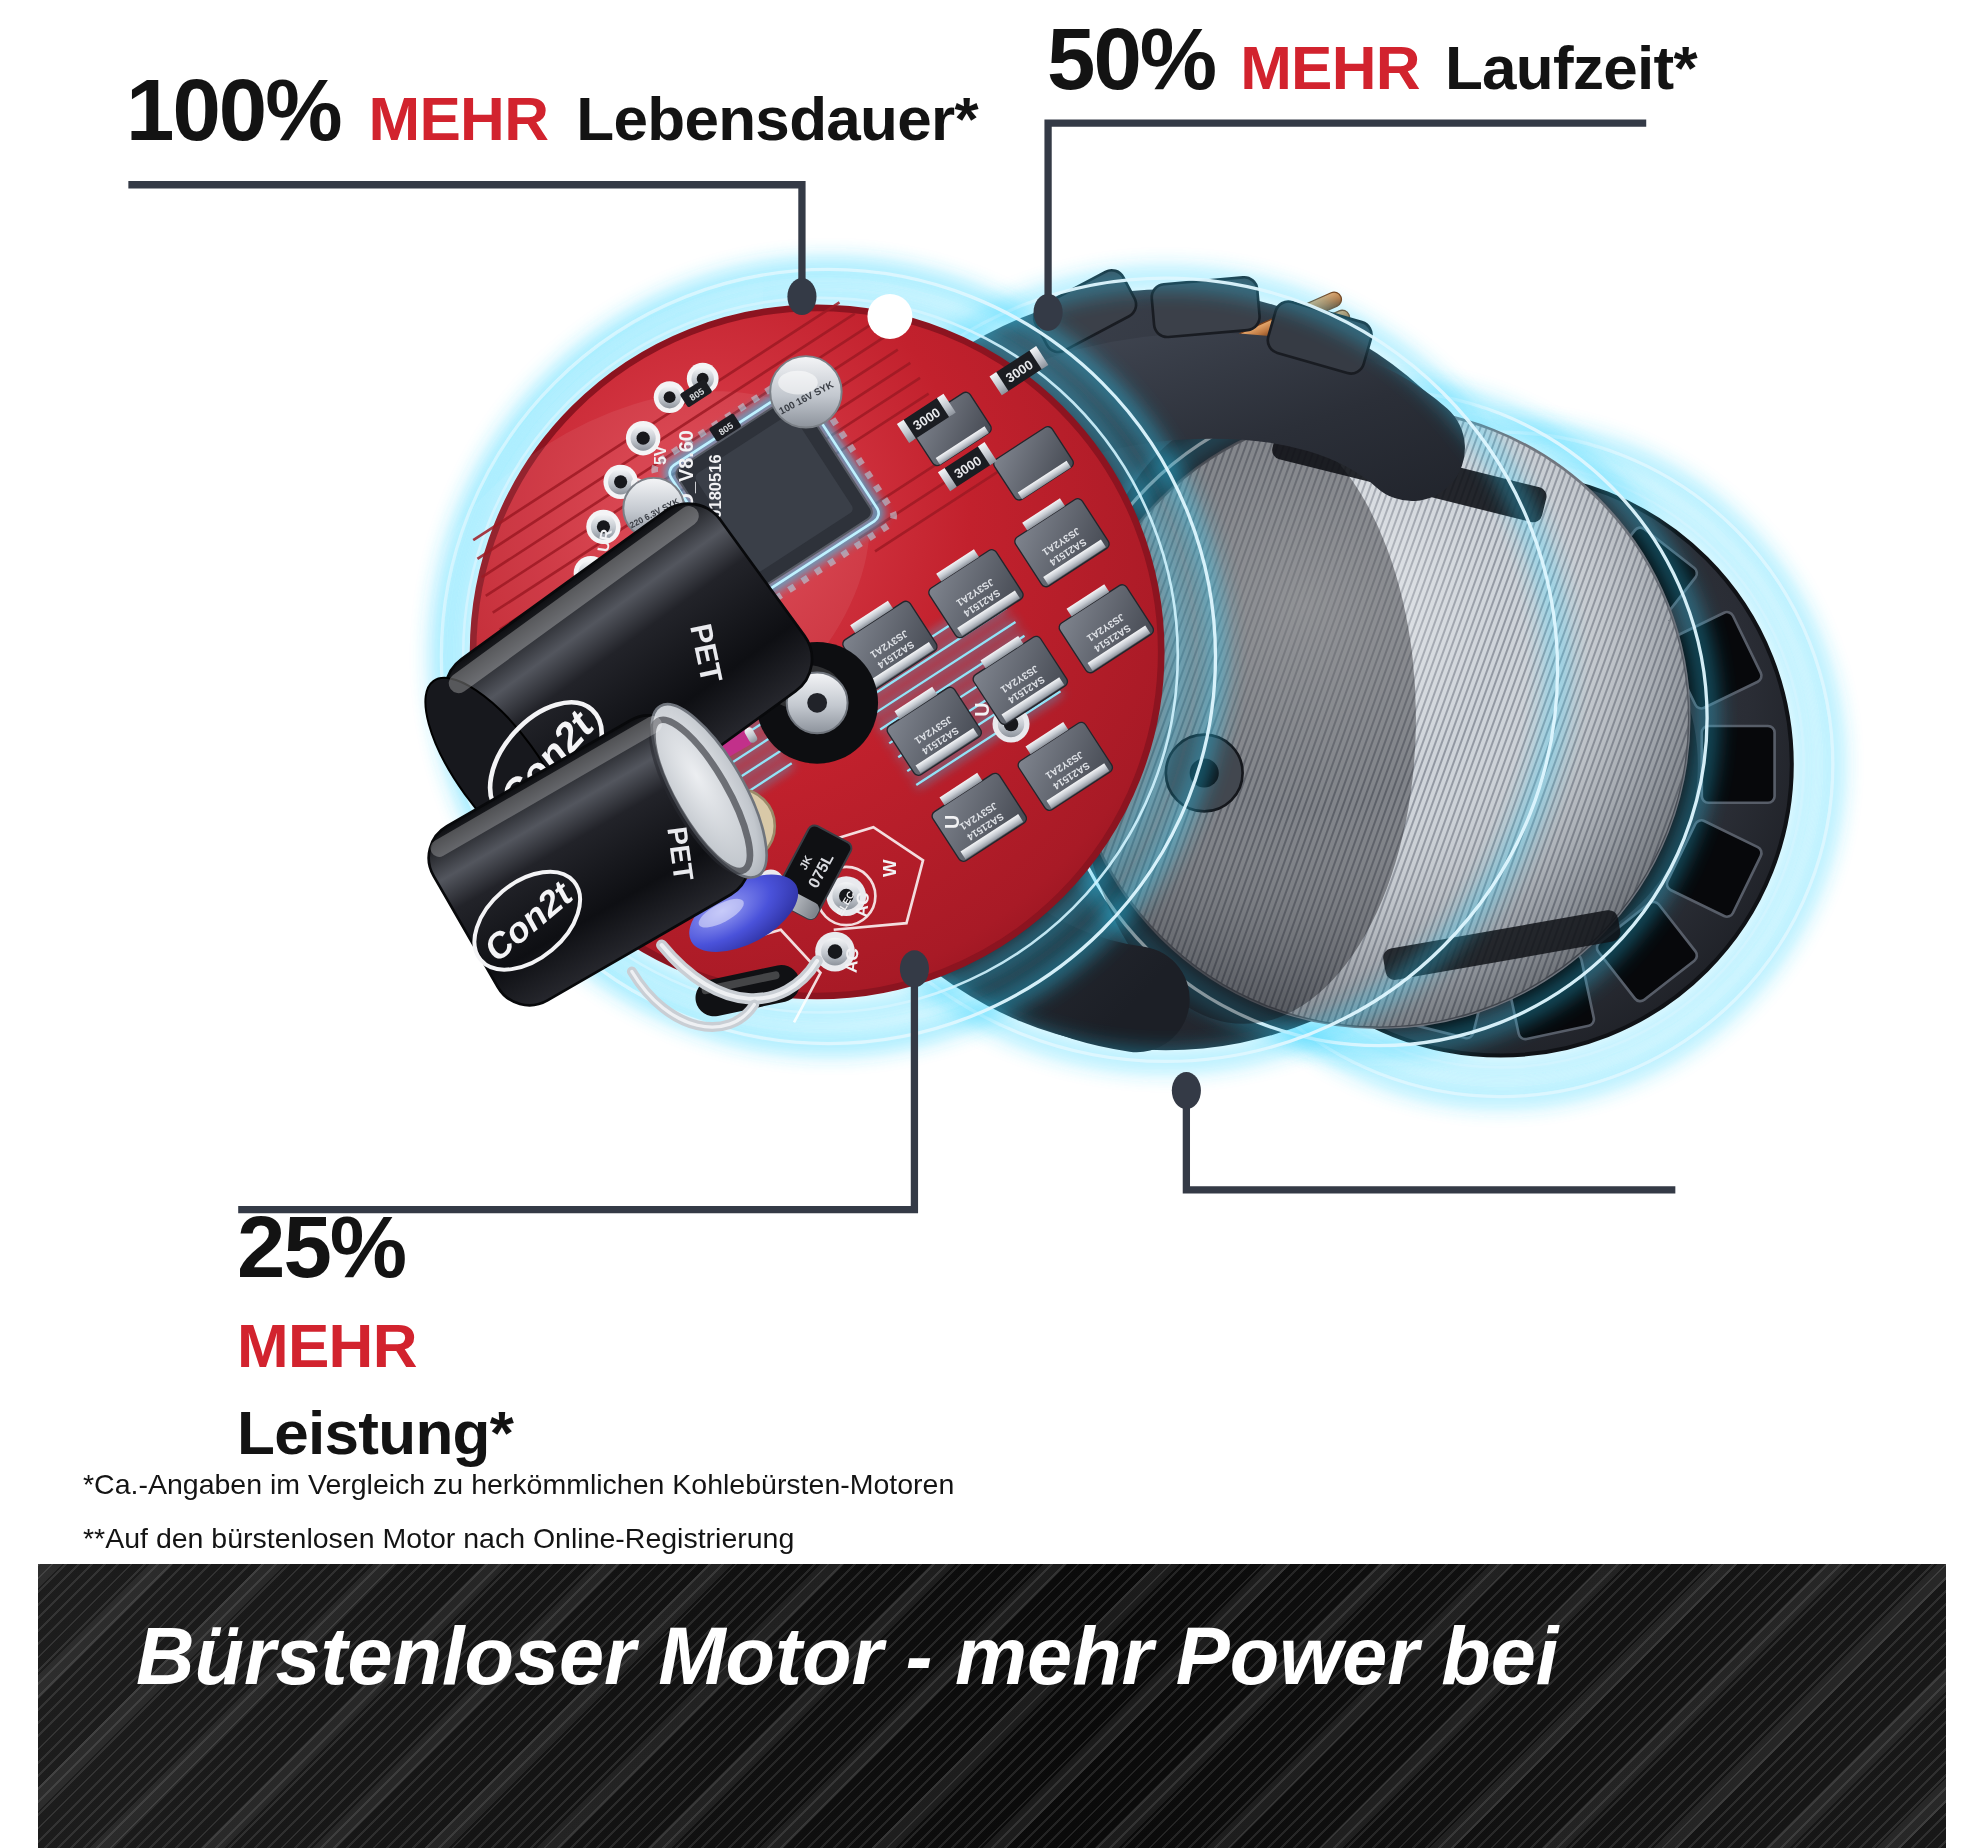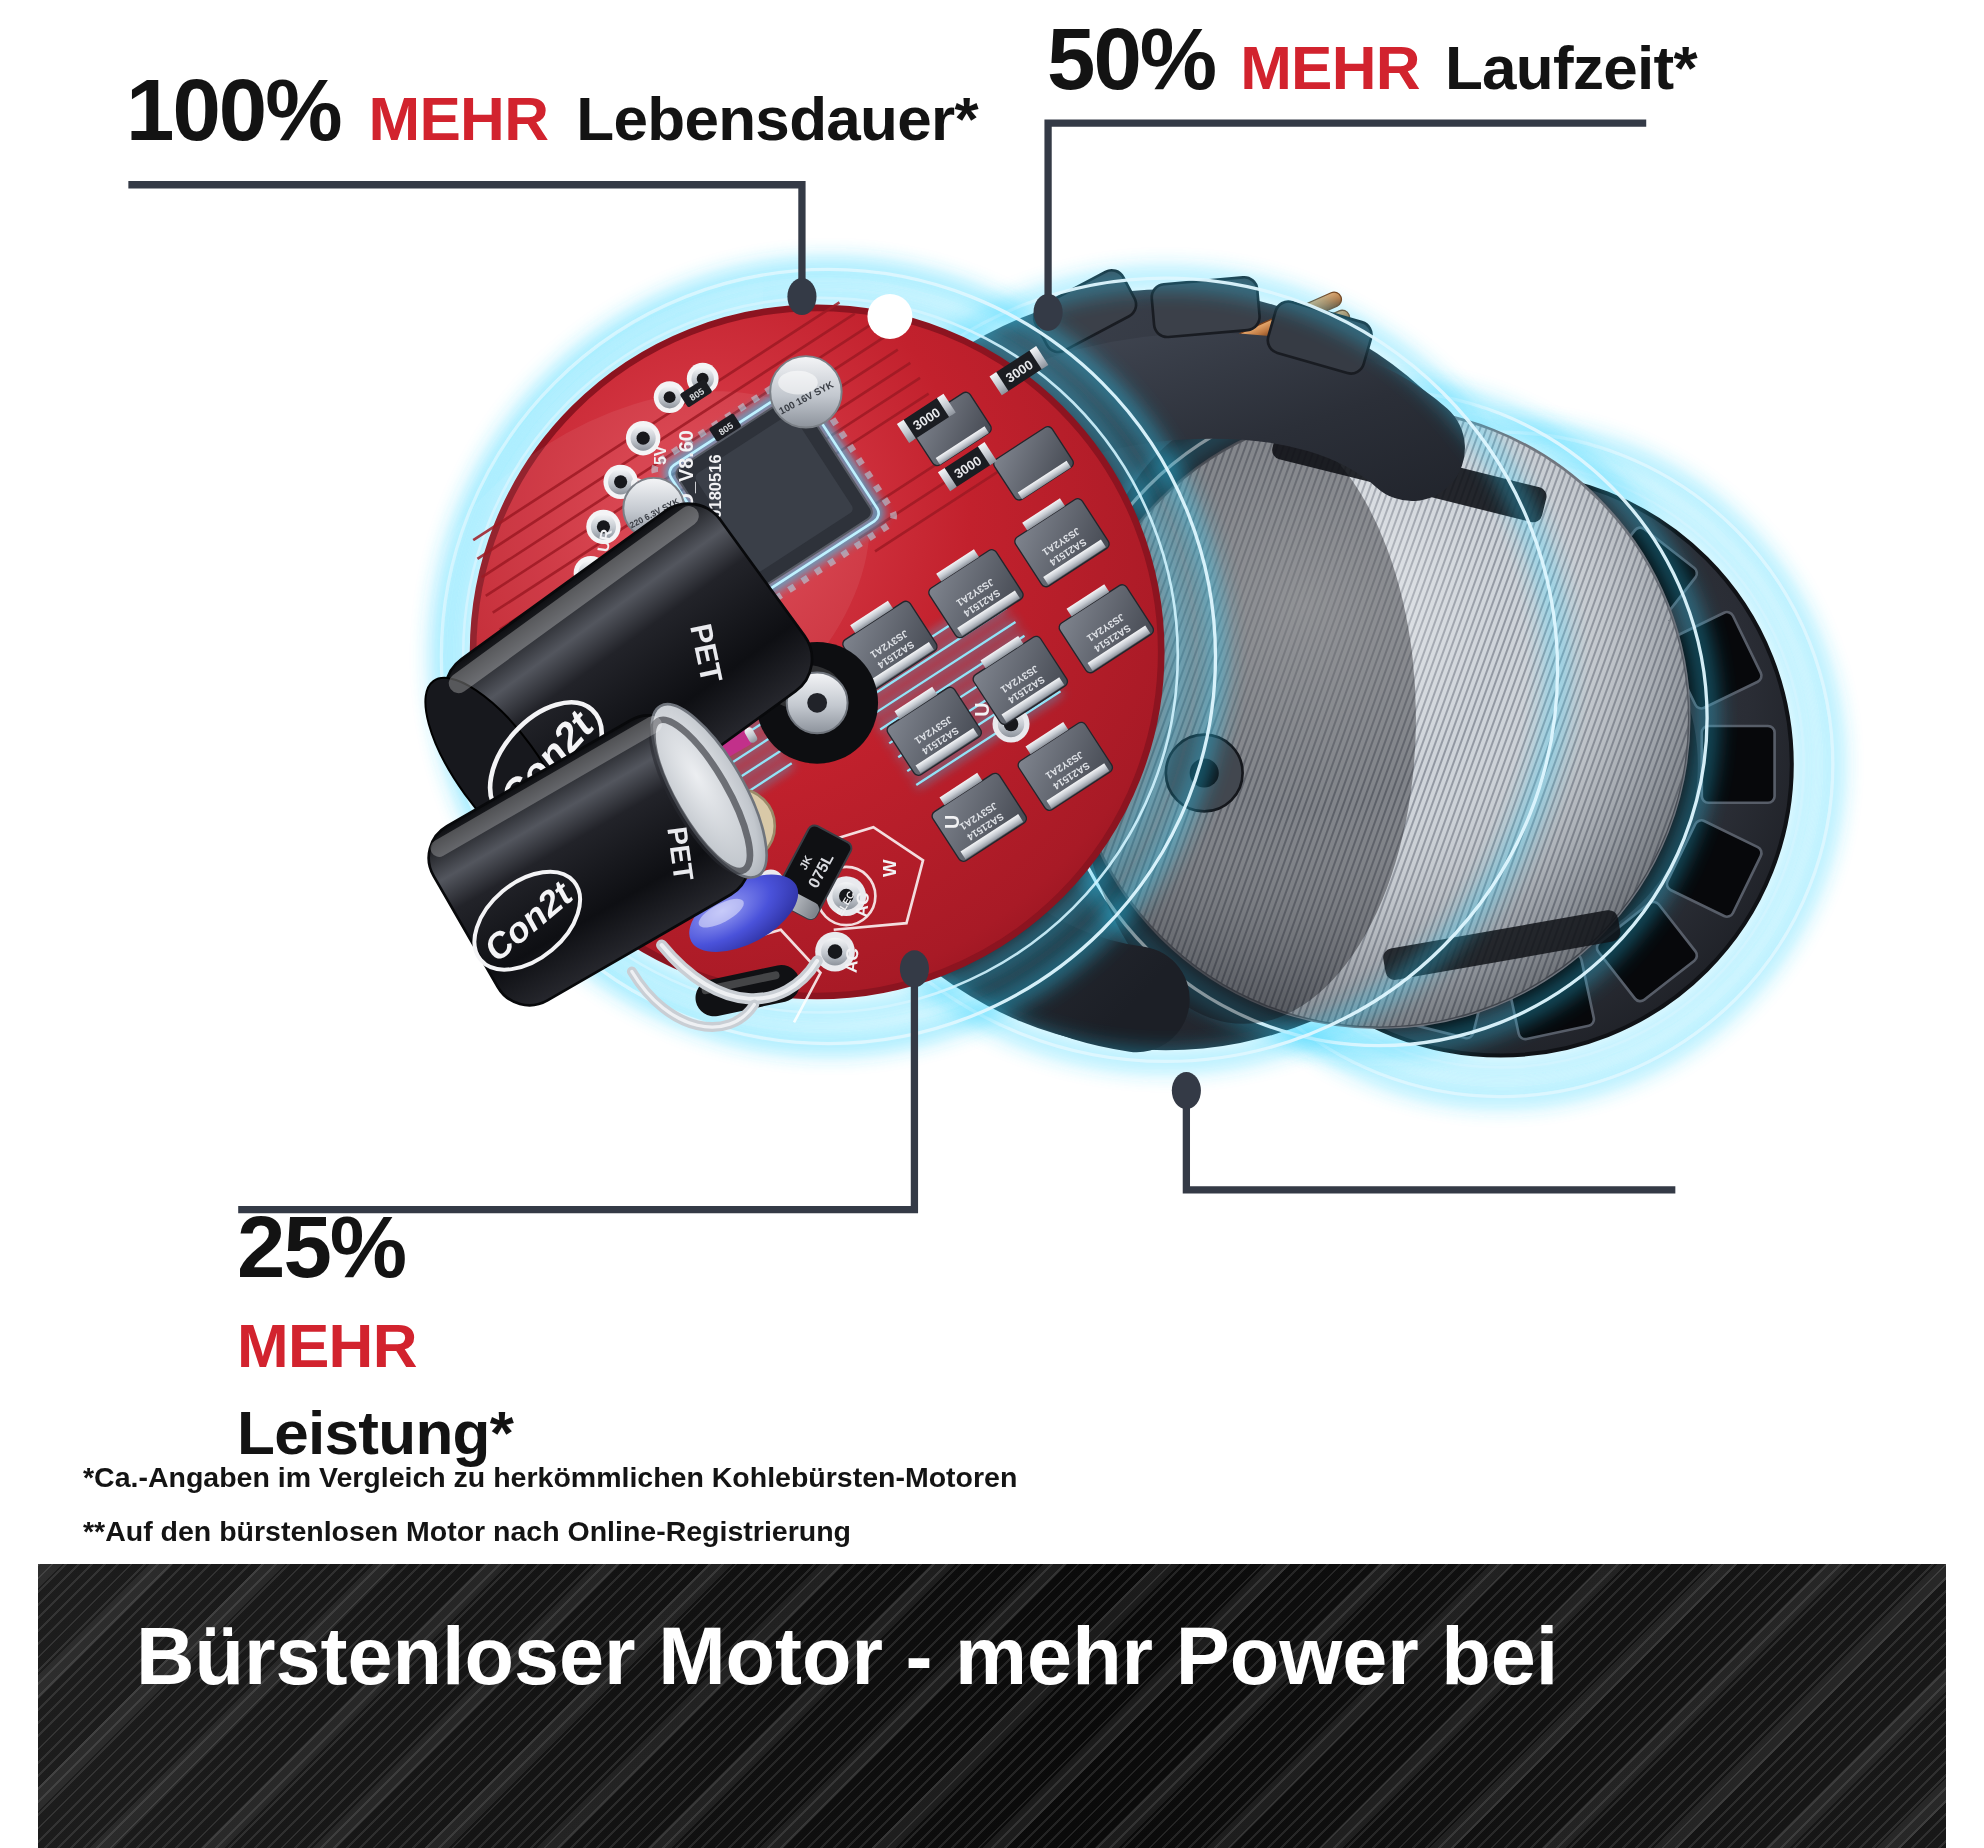--- a/index.html
+++ b/index.html
@@ -14,35 +14,35 @@
   }
   .callout .num{font-size:87px;letter-spacing:-2px;color:#131313;}
   .callout .word{font-size:62px;letter-spacing:-0.7px;}
   .callout .mehr{color:#d2232e;}
   .callout .rest{color:#131313;}
   #callout-lifespan{left:126px;top:66px;gap:28px;}
   #callout-runtime{left:1047px;top:14.6px;text-align:right;}
   #callout-power{left:237px;top:1203px;flex-direction:column;}
   #callout-warranty{left:1182px;top:1203px;}
   .footnote{
-    position:absolute;left:83px;font-weight:bold;font-size:28.5px;line-height:1.25;color:#141414;
+    position:absolute;left:83px;font-weight:normal;font-size:28.5px;line-height:1.25;color:#141414;margin-top:7px;
   }
   #footnote-1{top:1460px;}
   #footnote-2{top:1514px;}
   .banner{
     position:absolute;left:38px;top:1564px;width:1908px;height:285px;
     background-color:#0f0f0f;
     background-image:
       repeating-linear-gradient(135deg, rgba(255,255,255,0.10) 0 2px, rgba(255,255,255,0) 2px 9.3px),
       repeating-linear-gradient(135deg, rgba(255,255,255,0.07) 0 17px, rgba(0,0,0,0) 17px 79px),
       linear-gradient(100deg,#1d1d1d 0%, #0a0a0a 55%, #181818 100%);
   }
   .banner-text{
     position:absolute;left:98px;top:38px;color:#ffffff;font-weight:bold;
-    font-size:81px;line-height:109px;letter-spacing:0px;white-space:nowrap;
+    font-size:81px;line-height:109px;letter-spacing:0px;white-space:nowrap;font-style:italic;
   }
 </style>
 </head>
 <body>
 
 <div class="page">
 
 <svg width="1985" height="1849" viewBox="0 0 3000 2794">
   <defs>
     <filter id="glowBig" x="-40%" y="-40%" width="180%" height="180%">

